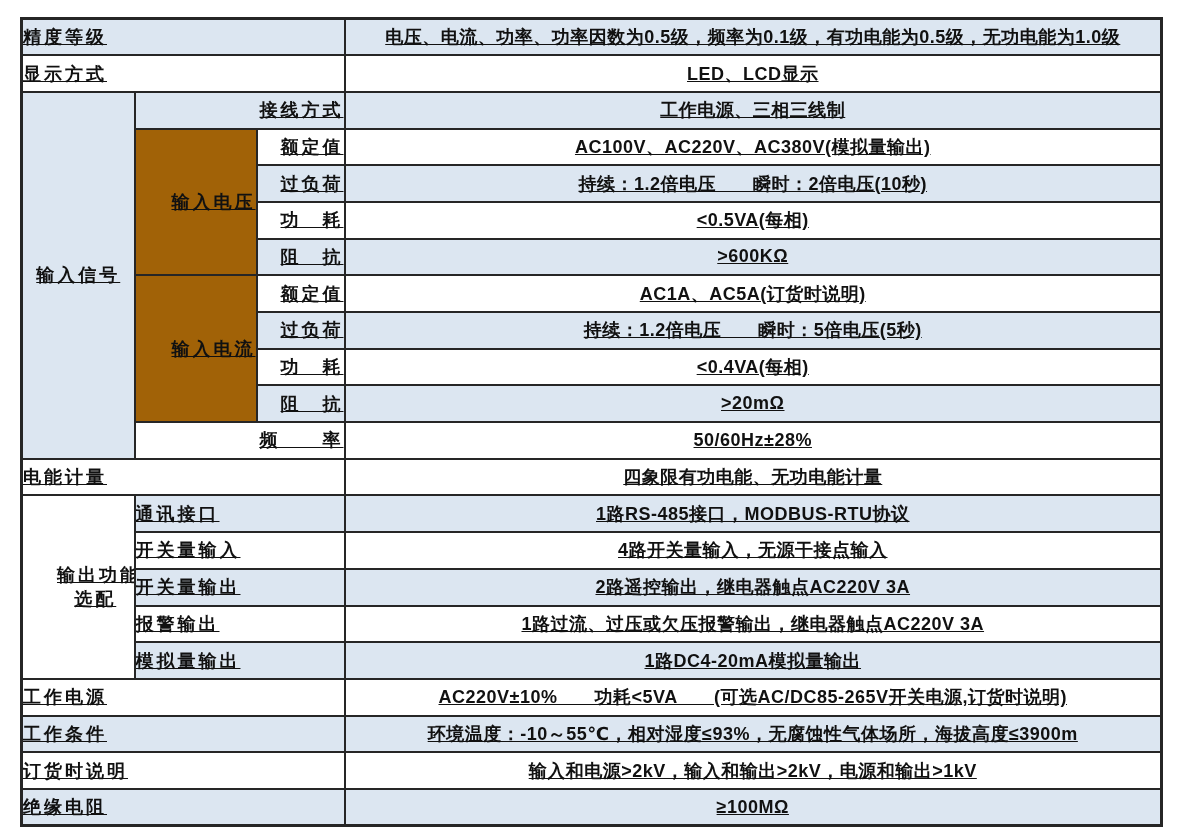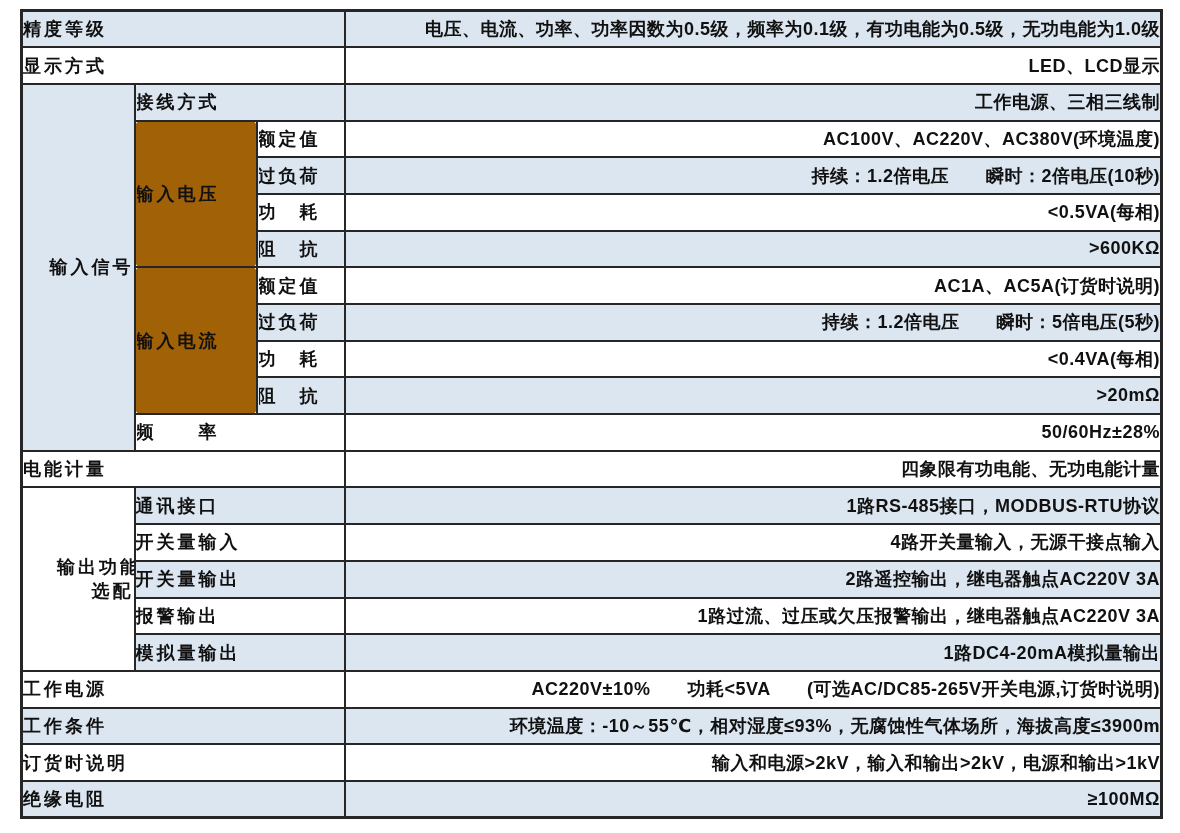--- a/index.html
+++ b/index.html
@@ -1,42 +1,42 @@
 <!DOCTYPE html>
 <html><head>
 <meta charset="utf-8">
 <style>
   html,body{margin:0;padding:0;background:#ffffff;}
   body{width:1180px;height:833px;position:relative;overflow:hidden;
        font-family:"Liberation Sans","DejaVu Sans",sans-serif;}
   table.spec{
-    position:absolute;left:20px;top:9px;
+    position:absolute;left:20px;top:17px;
     width:1140px;height:808px;
     border-collapse:collapse;table-layout:fixed;
     border:3px solid #262626;
-    color:#111111;font-weight:bold;
+    color:#111111;font-weight:bold;text-decoration:underline;
   }
   table.spec td{
     border:2px solid #262626;
     font-size:18px;
     overflow:hidden;white-space:nowrap;
     padding:0;
     vertical-align:middle;
   }
   tr{height:36.7px;}
   
   tr.b{background:#dce6f1;}
   tr.w{background:#ffffff;}
   td.cellw{background:#a16207;}
   
   td.lab{ text-align:left;padding-left:25px;font-size:19px;letter-spacing:3px; }
-  td.grp{ text-align:right;font-size:19px;letter-spacing:3px;background:#dce6f1; }
-  td.ctr{ text-align:left;font-size:19px;letter-spacing:3px;border-radius:6px; }
+  td.grp{ text-align:center;font-size:19px;letter-spacing:3px;background:#dce6f1; }
+  td.ctr{ text-align:right;font-size:19px;letter-spacing:3px; }
   td.sub{ text-align:left;padding-left:13px;font-size:19px;letter-spacing:3px;margin-top:31px; }
-  td.val{ text-align:right;padding-left:9px;font-size:18px;letter-spacing:0.5px; }
+  td.val{ text-align:center;padding-left:9px;font-size:18px;letter-spacing:0.5px; }
   .grpline{line-height:1.35;padding-left:34px;}
 </style>
 </head>
 <body>
 
 <table class="spec">
   <colgroup>
     <col style="width:113px">
       <col style="width:122px">
       <col style="width:88px">
@@ -56,21 +56,21 @@
 
   <tr class="b">
     <td rowspan="10" class="grp">输入信号</td>
     <td colspan="2" class="ctr">接线方式</td>
     <td class="val">工作电源、三相三线制</td>
   </tr>
 
   <tr class="w">
     <td rowspan="4" class="ctr cellw">输入电压</td>
     <td class="ctr">额定值</td>
-    <td class="val">AC100V、AC220V、AC380V(环境温度)</td>
+    <td class="val">AC100V、AC220V、AC380V(模拟量输出)</td>
   </tr>
 
   <tr class="b">
     <td class="ctr">过负荷</td>
     <td class="val">持续：1.2倍电压　　瞬时：2倍电压(10秒)</td>
   </tr>
 
   <tr class="w">
     <td class="ctr">功　耗</td>
     <td class="val">&lt;0.5VA(每相)</td>

